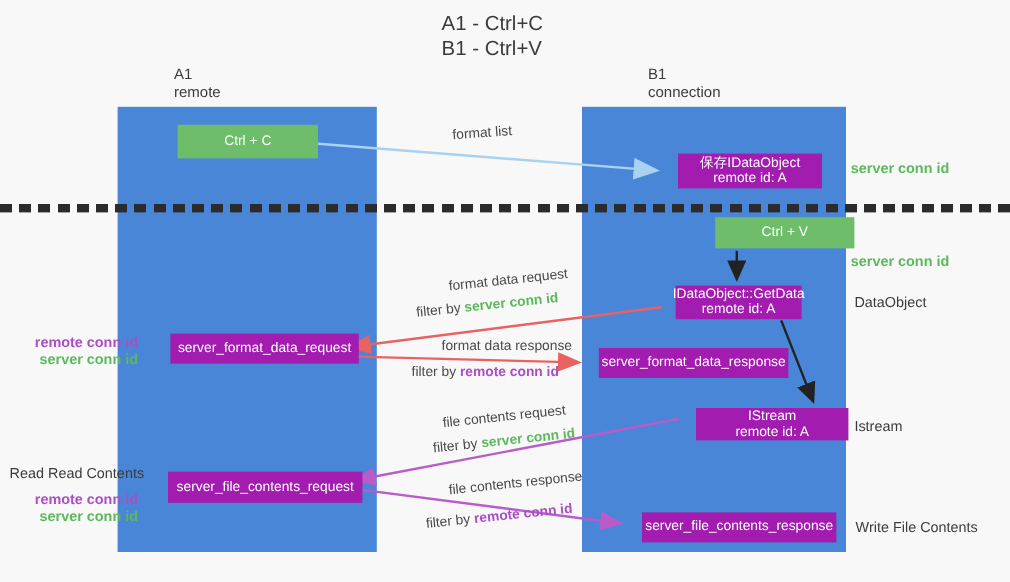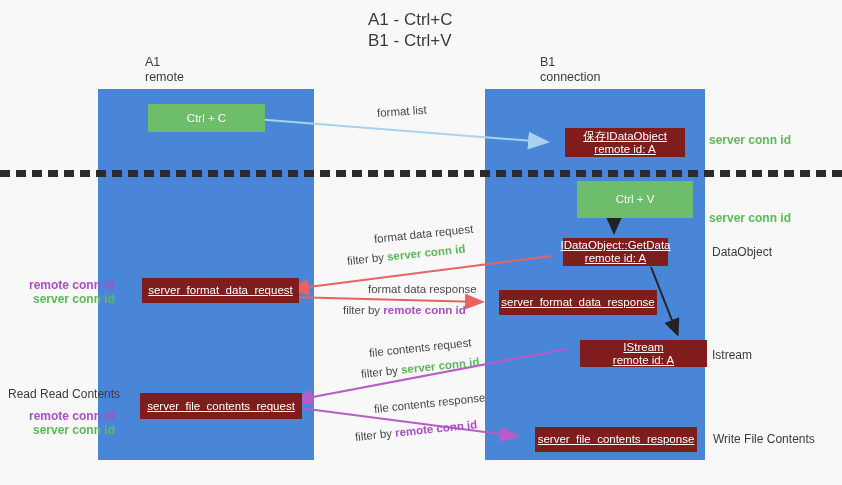--- a/index.html
+++ b/index.html
@@ -7,21 +7,21 @@
   #stage{position:relative;width:842px;height:485px;background:#f8f8f8;overflow:hidden;}
 
   .title{position:absolute;left:368px;top:9px;font-size:17px;line-height:21px;color:#3b3b3b;}
 
   .col-header{position:absolute;width:120px;font-size:12.5px;line-height:15px;color:#3b3b3b;}
   .col{position:absolute;background:#4a86d8;}
 
   .node{position:absolute;display:flex;flex-direction:column;align-items:center;justify-content:center;
         color:#fff;font-size:11.5px;line-height:13px;text-align:center;margin-left:12px;}
   .node.green{background:#6dbd6b;}
-  .node.orange{background:#7f1d1d;text-decoration:underline;}
+  .node.orange{background:#a21caf;}
 
   .lbl{position:absolute;font-size:11.5px;color:#4a4a4a;white-space:nowrap;}
   .lbl.rot{transform:rotate(-6deg);transform-origin:left center;}
   .lbl.rot4{transform:rotate(-4deg);transform-origin:left center;}
   .bold-green{color:#5cb85c;font-weight:bold;}
   .bold-purple{color:#ab4ec4;font-weight:bold;}
   .side{position:absolute;font-size:12px;color:#3b3b3b;white-space:nowrap;}
   .side.green{color:#5cb85c;font-weight:bold;}
   .left-ids{position:absolute;width:95px;text-align:right;font-size:12px;line-height:14px;font-weight:bold;white-space:nowrap;}
   .left-ids .r{color:#ab4ec4;display:block;}
@@ -82,21 +82,21 @@
 
   <div class="node green" style="left:136px;top:104px;width:117px;height:28px;">
     <span>Ctrl + C</span>
   </div>
 
   <div class="node orange" style="left:553px;top:128px;width:120px;height:29px;">
     <span>保存IDataObject</span>
     <span>remote id: A</span>
   </div>
 
-  <div class="node green" style="left:565px;top:181px;width:116px;height:37px;text-align:center;">
+  <div class="node green" style="left:584px;top:181px;width:116px;height:26px;text-align:center;">
     <span>Ctrl + V</span>
   </div>
 
   <div class="node orange" style="left:551px;top:238px;width:105px;height:28px;">
     <span>IDataObject::GetData</span>
     <span>remote id: A</span>
   </div>
 
   <div class="node orange" style="left:130px;top:278px;width:157px;height:25px;">
     <span>server_format_data_request</span>

